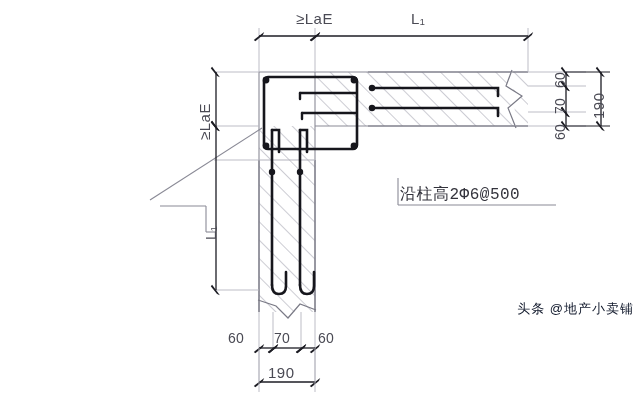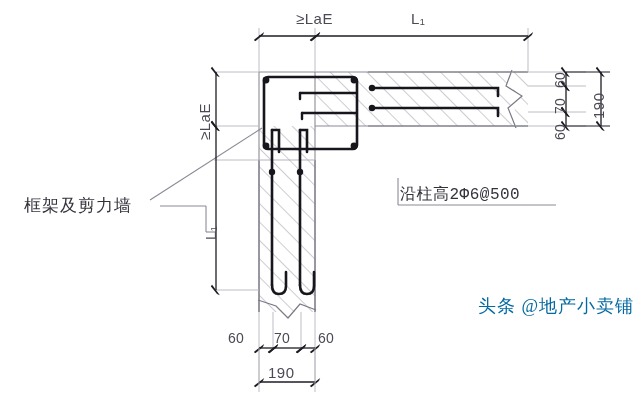--- a/index.html
+++ b/index.html
@@ -7,22 +7,22 @@
        font-family:"Liberation Sans","DejaVu Sans",sans-serif;color:#2a2a32;}
   #stage{position:absolute;inset:0;width:642px;height:324px;border-radius:8px;}
   svg.draw{position:absolute;left:0;top:0;width:642px;height:420px;}
   .lbl{position:absolute;white-space:nowrap;color:#44444e;
        font-family:"Liberation Sans","DejaVu Sans",sans-serif;}
   .dimtxt{font-size:15px;letter-spacing:.5px;color:#4a4a54;}
   .dimtxt-sm{font-size:14px;letter-spacing:.3px;color:#4a4a54;}
   .cn{font-size:17px;color:#33333c;letter-spacing:1px;}
   .cn-note{font-size:16px;color:#33333c;letter-spacing:.5px;}
   .rot90{transform:rotate(-90deg);transform-origin:left top;}
-  .wm{position:absolute;right:8px;bottom:6px;font-size:18px;color:#0369a1;
-      letter-spacing:1px;font-family:Liberation Serif, serif;}
+  .wm{position:absolute;right:8px;bottom:6px;font-size:13px;color:#0f172a;
+      letter-spacing:1px;font-family:Liberation Sans, sans-serif;}
 </style>
 </head>
 <body>
 
 <div id="stage">
 
   <svg class="draw" viewBox="0 0 642 420">
     <defs>
       <pattern id="hatch" width="13" height="13" patternUnits="userSpaceOnUse" patternTransform="rotate(-45)">
         <line x1="0" y1="0" x2="0" y2="13" stroke="#a2a2ae" stroke-width="1.1"></line>
@@ -180,19 +180,18 @@
   <div class="lbl dimtxt-sm rot90" style="left:552px;top:140px;">60</div>
 
   <div class="lbl dimtxt rot90" style="left:590px;top:119px;">190</div>
 
   <div class="lbl dimtxt-sm" style="left:228px;top:330px;">60</div>
   <div class="lbl dimtxt-sm" style="left:274px;top:330px;">70</div>
   <div class="lbl dimtxt-sm" style="left:318px;top:330px;">60</div>
 
   <div class="lbl dimtxt" style="left:268px;top:364px;">190</div>
 
-  <div class="lbl cn" style="left:24px;top:194px;">框架及剪力墙</div>
 
   <div class="lbl cn-note" style="left:400px;top:184px;font-family:Liberation Mono, monospace;">沿柱高2Φ6@500</div>
 
   <div class="wm">头条 @地产小卖铺</div>
 
 </div>
 
 </body></html>

